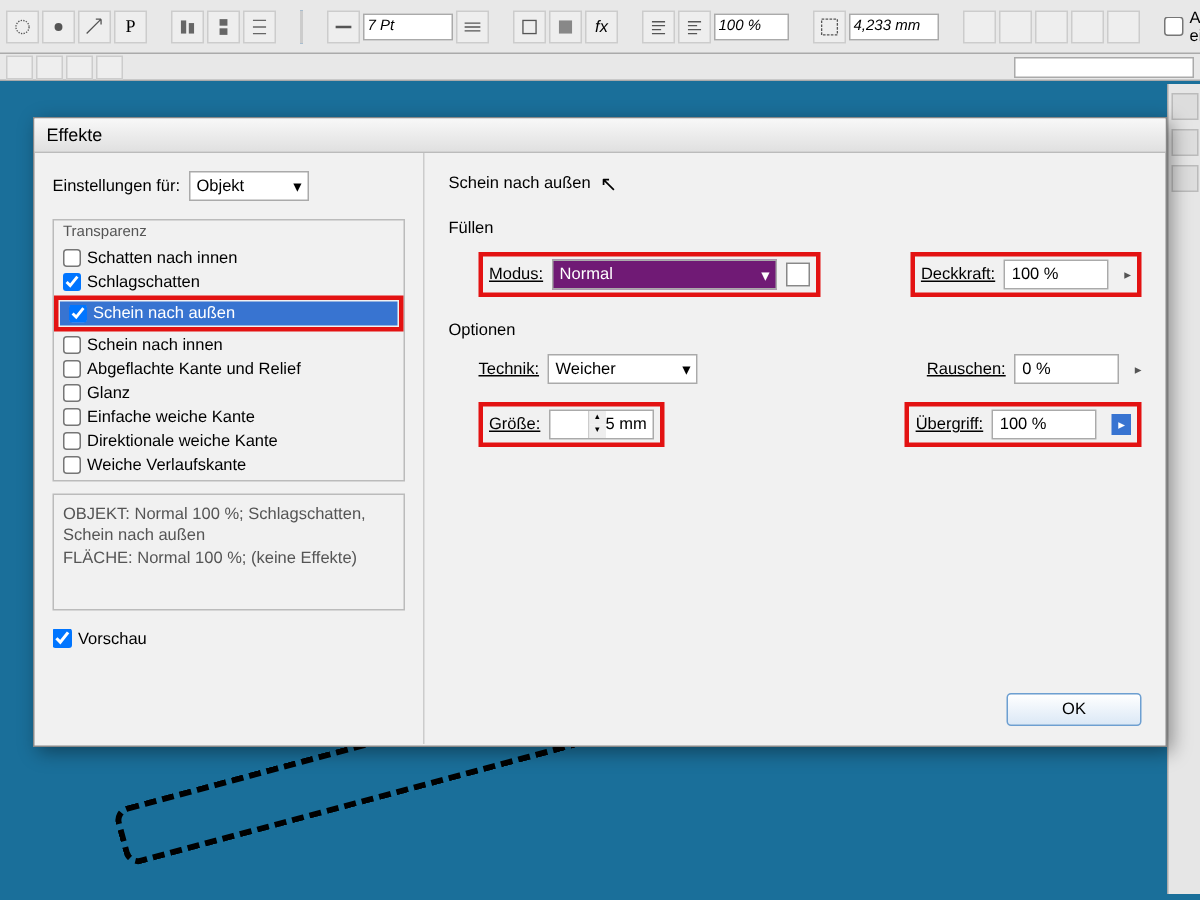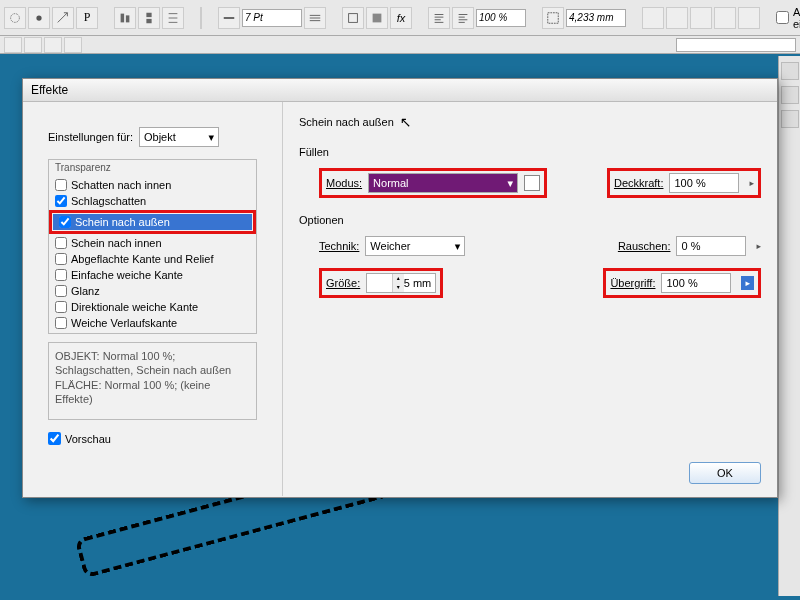--- a/index.html
+++ b/index.html
@@ -16,21 +16,21 @@
 .canvas { position: absolute; top: 54px; left: 0; right: 0; bottom: 0; background: #1a6f9a; }
 .canvas .shape { position: absolute; bottom: 20px; left: 80px; width: 600px; height: 120px; transform: rotate(-15deg); }
 .canvas .dashed { border: 4px dashed #000; border-radius: 10px; width: 100%; height: 40px; background: transparent; }
 .side-panel { position: absolute; right: 0; top: 56px; width: 22px; background: #e6e6e6; border-left: 1px solid #aaa; height: 540px; display: flex; flex-direction: column; gap: 6px; padding-top: 6px; }
 .side-tool { width: 18px; height: 18px; margin: 0 auto; background: #ddd; border: 1px solid #bbb; }
 .grid-icon { position:absolute; right:4px; top:58px; width:18px; height:18px; display:grid; grid-template-columns:repeat(3,1fr); gap:1px; background:#666; padding:1px;}
 .grid-icon span{background:#fff;}
 .dialog { position: absolute; top: 78px; left: 22px; width: 756px; height: 420px; background: #f1f1f1; border: 1px solid #888; box-shadow: 3px 3px 12px rgba(0,0,0,0.4); }
 .dlg-title { background: linear-gradient(#f8f8f8,#e0e0e0); padding: 4px 8px; font-size: 12px; border-bottom: 1px solid #bbb; }
 .dlg-body { display: flex; height: calc(100% - 24px); }
-.dlg-left { width: 260px; padding: 25px; border-right: 1px solid #ccc; display: flex; flex-direction: column; }
+.dlg-left { width: 260px; padding: 12px; border-right: 1px solid #ccc; display: flex; flex-direction: column; }
 .dlg-right { flex: 1; padding: 12px 16px; position: relative; }
 .settings-row { display: flex; align-items: center; gap: 6px; margin-bottom: 12px; }
 .group-box { border: 1px solid #bbb; margin-bottom: 8px; font-size: 10px; }
 .group-title { padding: 2px 6px; color: #555; font-size: 10px; }
 .tree-list { padding: 2px 0; }
 .tree-item { display: flex; align-items: center; gap: 4px; padding: 2px 6px; cursor: pointer; }
 .tree-item input { width: 12px; height: 12px; }
 .tree-item.selected { background: #3874d1; color: #fff; }
 .highlighted { border: 3px solid #e31212; padding: 1px; margin: 1px 0; }
 .info-box { border: 1px solid #bbb; padding: 6px; font-size: 9px; color: #555; height: 78px; line-height: 1.3; }
@@ -40,21 +40,21 @@
 .field-group-title { font-size: 11px; margin-bottom: 10px; }
 .field-row { display: flex; align-items: center; gap: 6px; margin-bottom: 12px; }
 .field-label { text-decoration: underline; }
 .sel { border: 1px solid #aaa; height: 20px; padding: 0 4px; display: flex; align-items: center; justify-content: space-between; background: #fff; }
 .sel.highlighted-bg { background: #701a75; color: #fff; }
 .num-input { border: 1px solid #aaa; height: 20px; width: 70px; display: flex; align-items: center; padding: 0 4px; background: #fff; }
 .spinner { width: 12px; display: flex; flex-direction: column; border-left: 1px solid #ccc; height: 18px; margin-left: auto;}
 .spinner .up,.spinner .down { height:9px; font-size:6px; text-align:center; line-height:9px; background:#eee;}
 .red-box { border: 3px solid #e31212; padding: 2px 4px; display: inline-flex; align-items: center; gap: 6px; }
 .rtcol { margin-left: auto; }
-.ok-btn { position: absolute; right: 16px; bottom: 12px; width: 72px; height: 22px; background: linear-gradient(#fff,#dbe8f6); border: 1px solid #6d9fd1; border-radius: 3px; cursor: pointer; }
+.ok-btn { position: absolute; right: 16px; bottom: 12px; width: 90px; height: 22px; background: linear-gradient(#fff,#dbe8f6); border: 1px solid #6d9fd1; border-radius: 3px; cursor: pointer; }
 .arrow { font-size: 9px; color: #555; margin-left: 4px; }
 </style>
 </head>
 <body>
 
 <div class="toolbar">
   <div class="tb-row">
     <div class="tb-btn">
         <svg viewBox="0 0 16 16">
           <circle cx="8" cy="8" r="5" fill="none" stroke="#555" stroke-dasharray="1 1"></circle>
@@ -247,25 +247,25 @@
           <div class="tree-item">
               <input type="checkbox" style="">
               <span>Schein nach innen</span>
             </div>
           <div class="tree-item">
               <input type="checkbox" style="">
               <span>Abgeflachte Kante und Relief</span>
             </div>
           <div class="tree-item">
               <input type="checkbox" style="">
+              <span>Glanz</span>
+            </div>
+          <div class="tree-item">
+              <input type="checkbox" style="">
               <span>Einfache weiche Kante</span>
-            </div>
-          <div class="tree-item">
-              <input type="checkbox" style="">
-              <span>Glanz</span>
             </div>
           <div class="tree-item">
               <input type="checkbox" style="">
               <span>Direktionale weiche Kante</span>
             </div>
           <div class="tree-item">
               <input type="checkbox" style="">
               <span>Weiche Verlaufskante</span>
             </div>
         </div>

